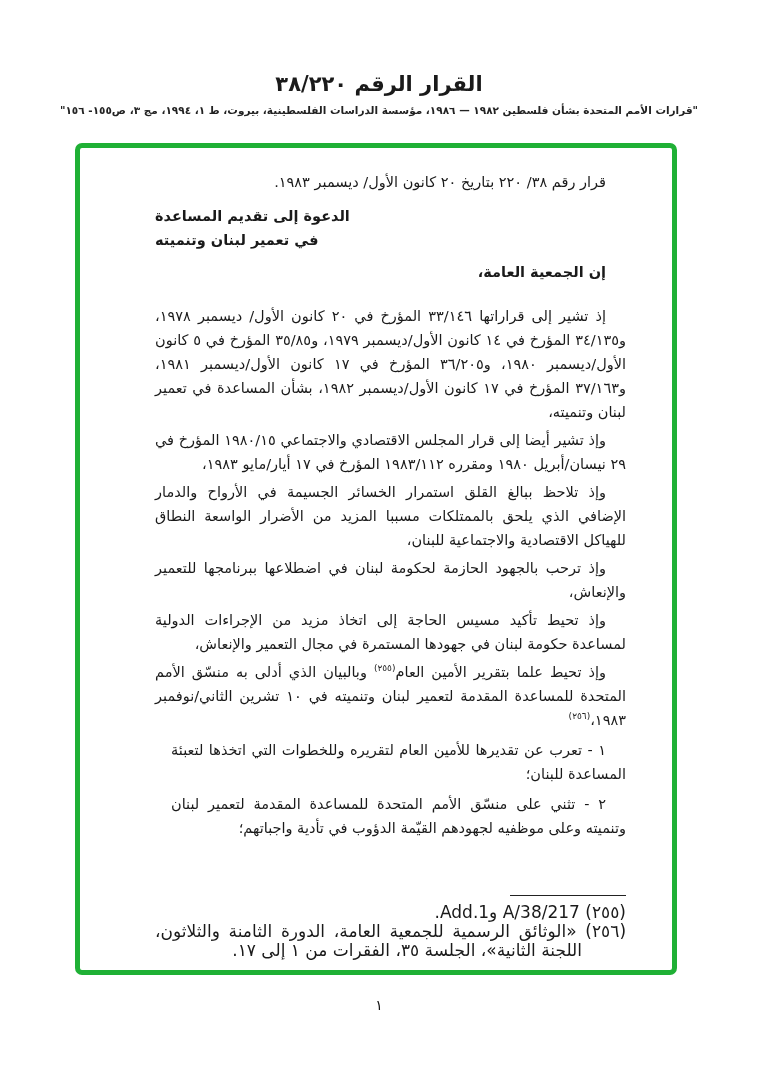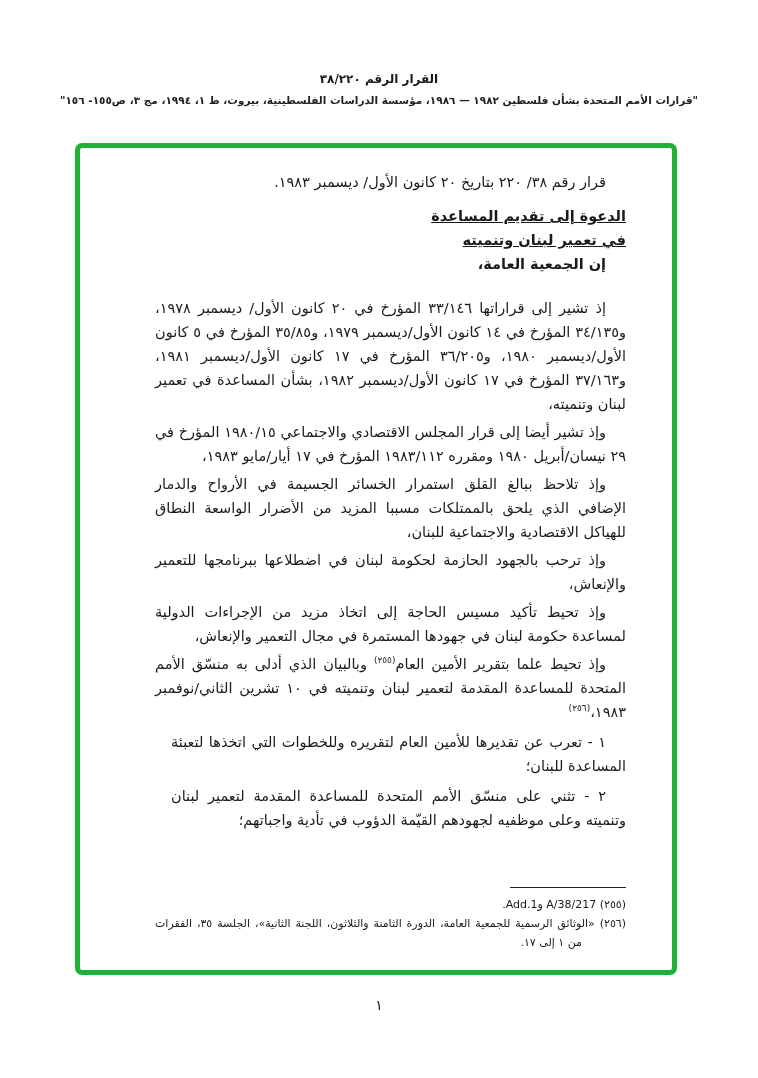--- a/index.html
+++ b/index.html
@@ -5,49 +5,49 @@
   * { margin:0; padding:0; box-sizing:border-box; }
   html,body { background:#ffffff; }
   body {
     width:758px; height:1078px;
     position:relative;
     font-family:"DejaVu Sans", sans-serif;
     direction:rtl;
     color:#1a1a1a;
   }
   .page-header { position:absolute; top:72px; left:0; right:0; text-align:center; }
-  .page-header .h-title { font-size:12px; font-weight:bold; letter-spacing:0.5px; }
+  .page-header .h-title { font-size:21px; font-weight:bold; letter-spacing:0.5px; }
   .page-header .h-source { font-size:10.5px; font-weight:bold; margin-top:8px; color:#222; }
 
   .doc-frame {
     position:absolute;
     left:75px; top:143px;
     width:602px; height:832px;
     border:5px solid #1fb035;
     border-radius:7px;
     padding:22px 46px 0 75px;
     background:#fff;
   }
   .doc-body { font-size:14.5px; line-height:24px; text-align:justify; }
 
   .doc-title { text-indent:20px; margin-bottom:10px; }
-  .doc-subtitle { text-align:right; font-weight:bold;text-decoration:underline; }
-  .doc-subtitle.last { }
+  .doc-subtitle { text-align:left; font-weight:bold; }
+  .doc-subtitle.last { margin-bottom:8px; }
   .opening { text-indent:20px; font-weight:bold; margin-bottom:20px; }
 
   .para { text-indent:20px; margin-bottom:4px; }
   .para .lead, .item .lead { font-weight:normal; }
   .item { text-indent:20px; margin-top:6px;margin-left:16px; }
 
   sup.ref { font-size:9px; vertical-align:super; line-height:0; }
 
   .footnotes {
     position:absolute;
-    bottom:18px; right:46px; left:75px;
-    font-size:11px; line-height:19px;
+    bottom:10px; right:46px; left:75px;
+    font-size:17px; line-height:19px;
     background:#fff;
   }
   .fn-divider { width:116px; border-top:1.5px solid #222; margin-bottom:7px; }
   .footnote { padding-right:44px; text-indent:-44px; text-align:justify; }
 
   .page-number {
     position:absolute; top:997px; left:0; right:0;
     text-align:center; font-size:14px; color:#111;
   }
 </style>

